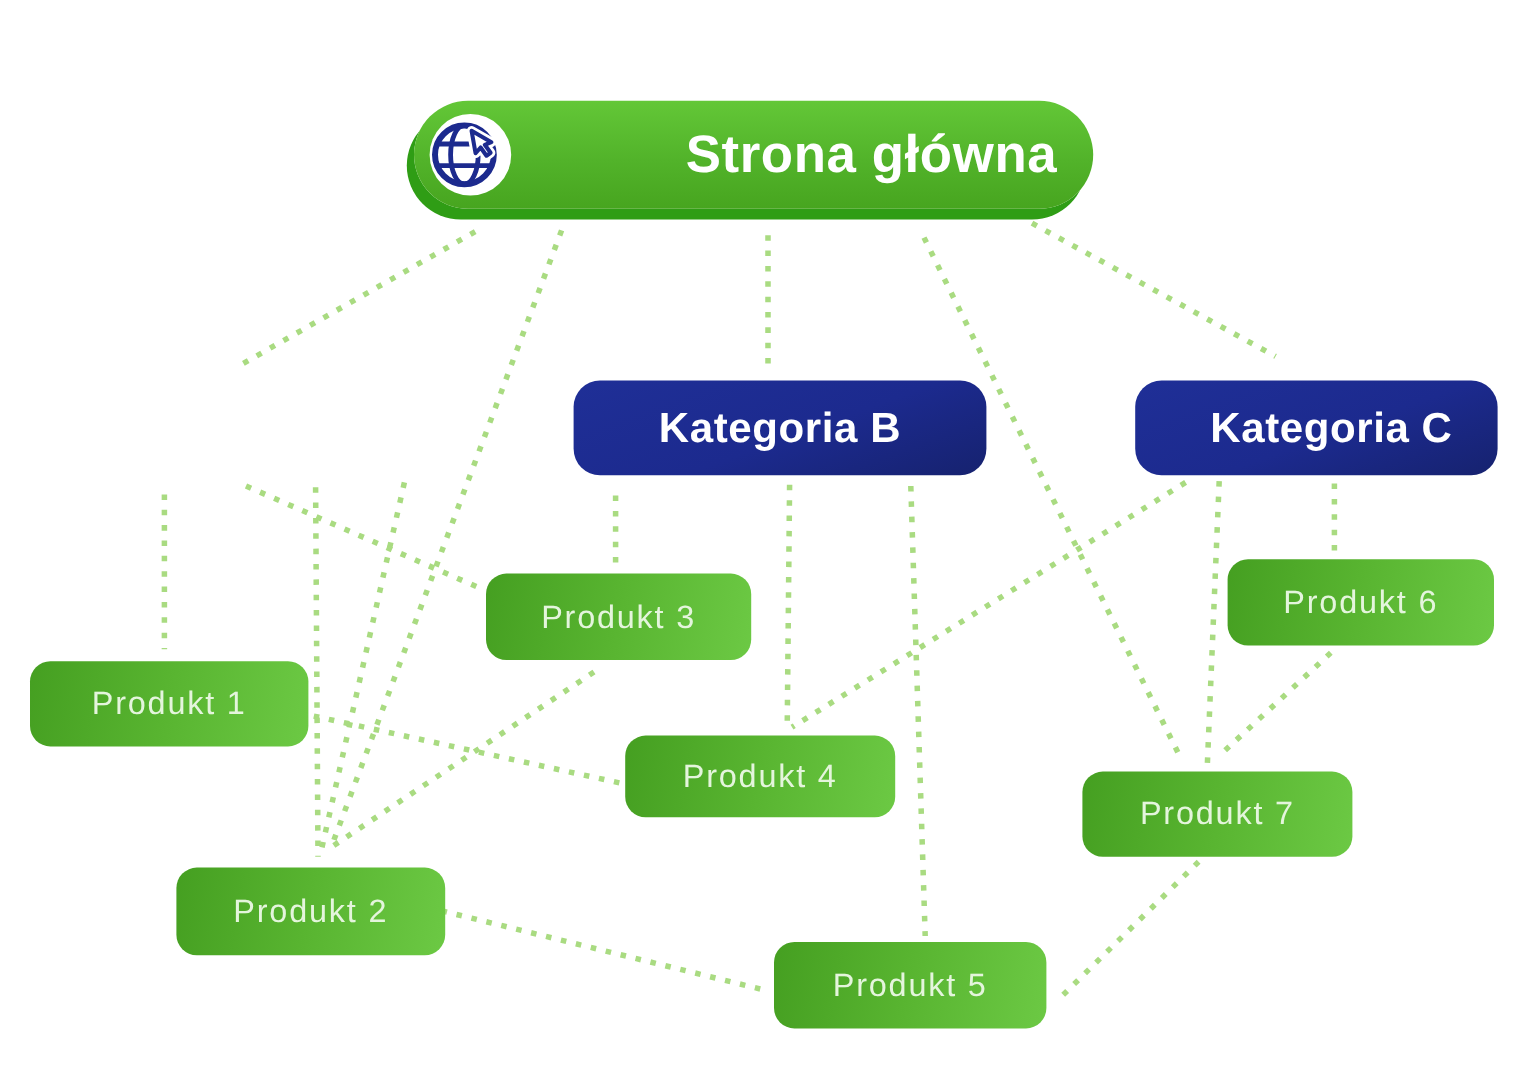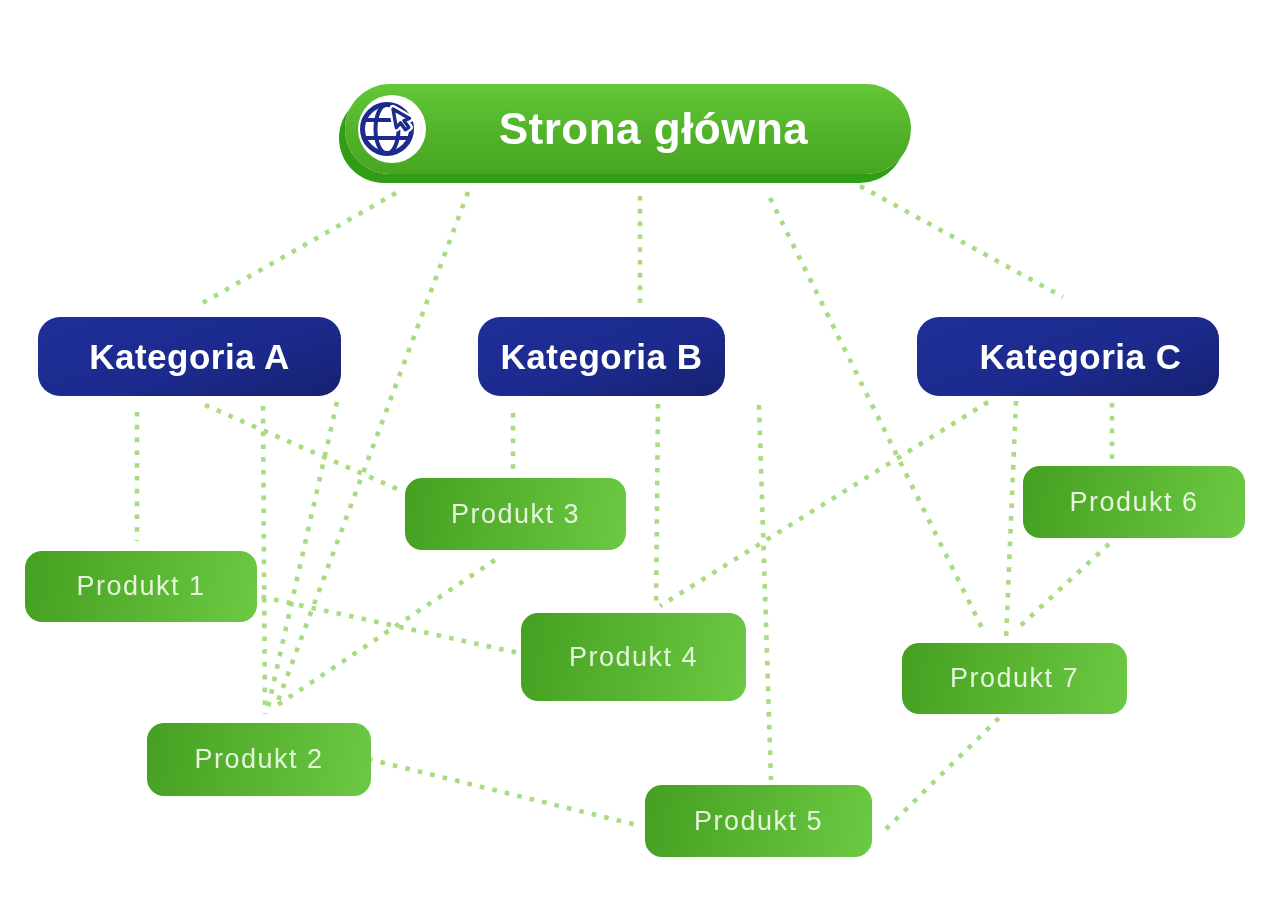--- a/index.html
+++ b/index.html
@@ -23,48 +23,48 @@
     color:var(--text-white,#fff);box-sizing:border-box;
   }
   
   .home{
     left:345px;top:84px;width:566px;height:90px;border-radius:46px;
     background:linear-gradient(180deg,var(--home-green-top,#63c737) 0%,#52b32a 55%,var(--home-green-bottom,#47a51f) 100%);
     box-shadow:-6px 9px 0 var(--home-shadow-green,#2f9d15);
     justify-content:flex-start;
   }
   .home .label{
-    flex:1;text-align:center;font-size:44px;font-weight:800;letter-spacing:.5px;
+    flex:1;text-align:right;font-size:44px;font-weight:800;letter-spacing:.5px;
     padding-right:30px;
   }
   .icon-circle{
     width:68px;height:68px;border-radius:50%;background:#ffffff;
     margin-left:13px;flex:0 0 auto;display:flex;align-items:center;justify-content:center;
     color:var(--icon-navy,#1c2a8e);
   }
   
   .category{
     height:79px;top:317px;border-radius:22px;
     background:linear-gradient(160deg,#1f2f97 0%,var(--category-navy,#1c2a8e) 55%,#16226f 100%);
     font-size:35px;font-weight:800;letter-spacing:.5px;
   }
   .cat-a{left:38px;width:303px;}
-  .cat-b{left:478px;width:247px;}
-  .cat-c{left:917px;width:302px;padding-left:25px;}
+  .cat-b{left:478px;width:344px;}
+  .cat-c{left:946px;width:302px;padding-left:25px;}
   
   .product{
     border-radius:17px;
     background:linear-gradient(100deg,var(--product-green-dark,#459f21) 0%,#58b430 48%,var(--product-green-light,#6cc944) 100%);
     font-size:27px;font-weight:300;letter-spacing:1.5px;
     color:var(--product-text,#e4f5dc);
   }
   .p1{left:25px;top:551px;width:232px;height:71px;}
   .p2{left:147px;top:723px;width:224px;height:73px;}
   .p3{left:405px;top:478px;width:221px;height:72px;}
-  .p4{left:521px;top:613px;width:225px;height:88px;}
+  .p4{left:521px;top:613px;width:225px;height:68px;}
   .p5{left:645px;top:785px;width:227px;height:72px;}
   .p6{left:1023px;top:466px;width:222px;height:72px;}
   .p7{left:902px;top:643px;width:225px;height:71px;}
 </style>
 </head>
 <body>
 
 <div id="canvas">
 
   <svg id="lines" width="1280" height="908" viewBox="0 0 1280 908">
@@ -101,23 +101,20 @@
         </g>
         <g transform="translate(35,14) rotate(-10)">
           <path d="M0 0 L0 19 L5 15 L8.6 22.6 L12.4 20.8 L8.8 13.4 L14.6 12.2 Z" fill="none" stroke="#ffffff" stroke-width="8" stroke-linejoin="round"></path>
           <path d="M0 0 L0 19 L5 15 L8.6 22.6 L12.4 20.8 L8.8 13.4 L14.6 12.2 Z" fill="#ffffff" stroke="currentColor" stroke-width="3.4" stroke-linejoin="round"></path>
         </g>
       </svg>
     </span>
     <span class="label">Strona główna</span>
   </div>
 
-  <div class="node category cat-a">
-    <span>Kategoria A</span>
-  </div>
   <div class="node category cat-b">
     <span>Kategoria B</span>
   </div>
   <div class="node category cat-c">
     <span>Kategoria C</span>
   </div>
 
   <div class="node product p1">
     <span>Produkt 1</span>
   </div>

